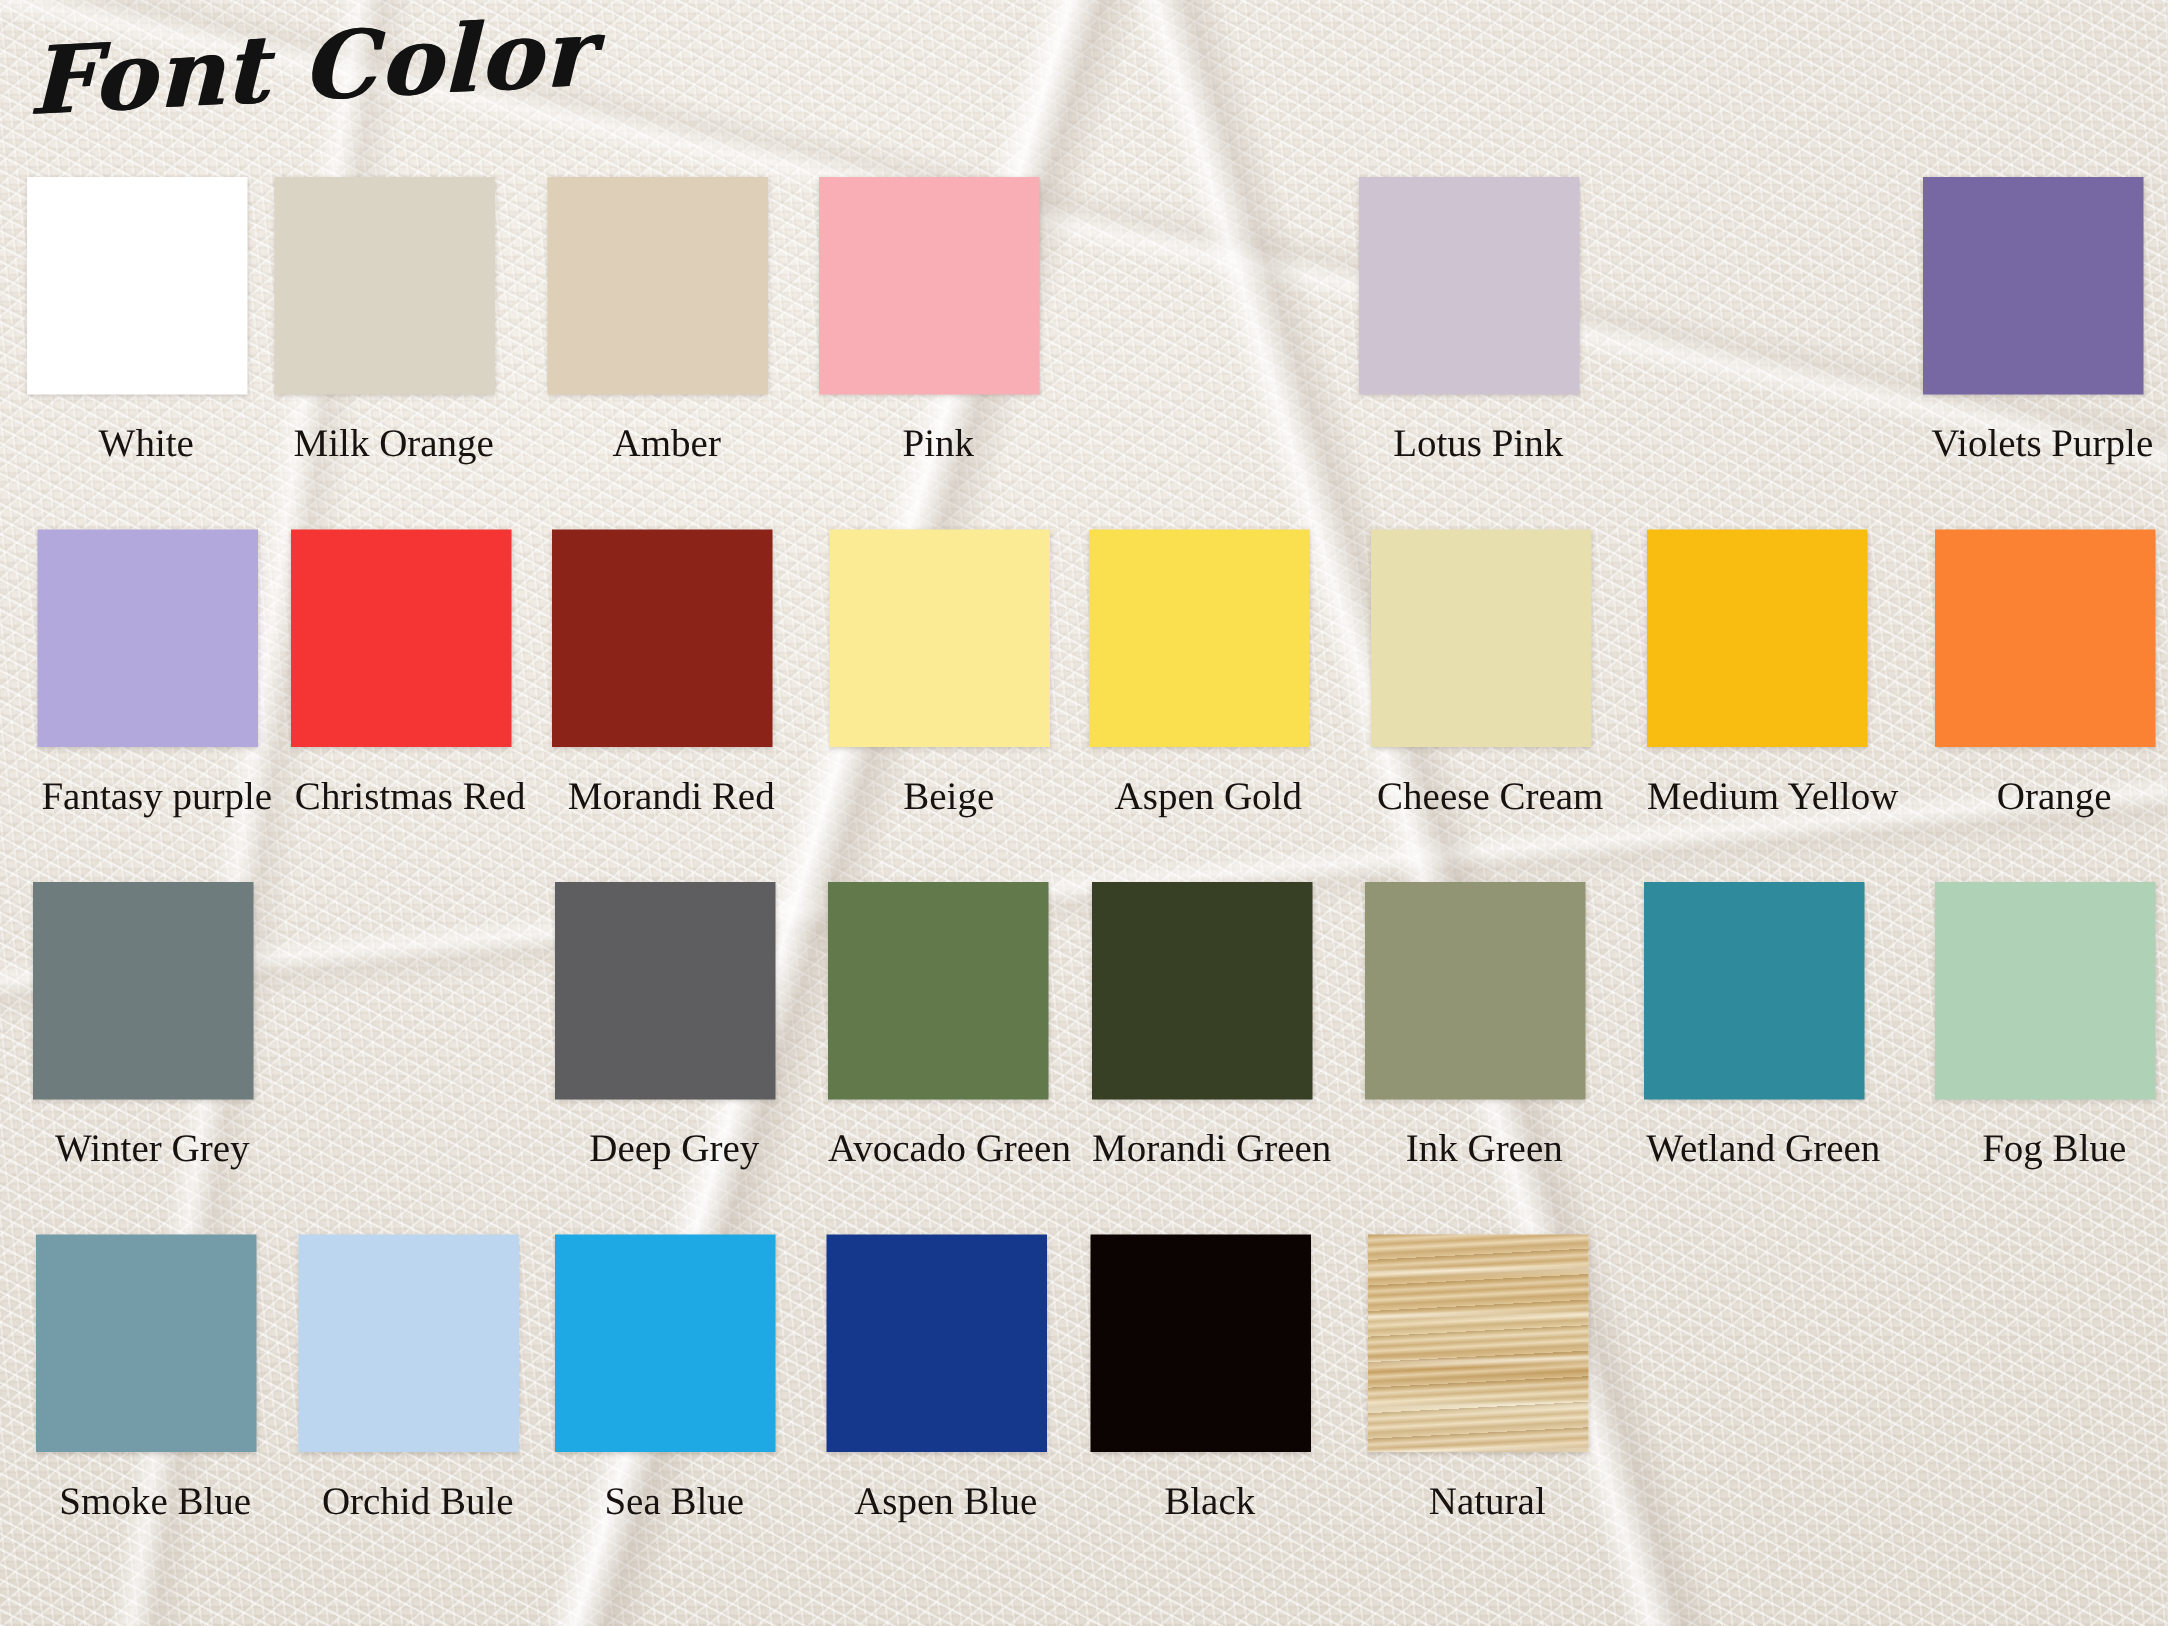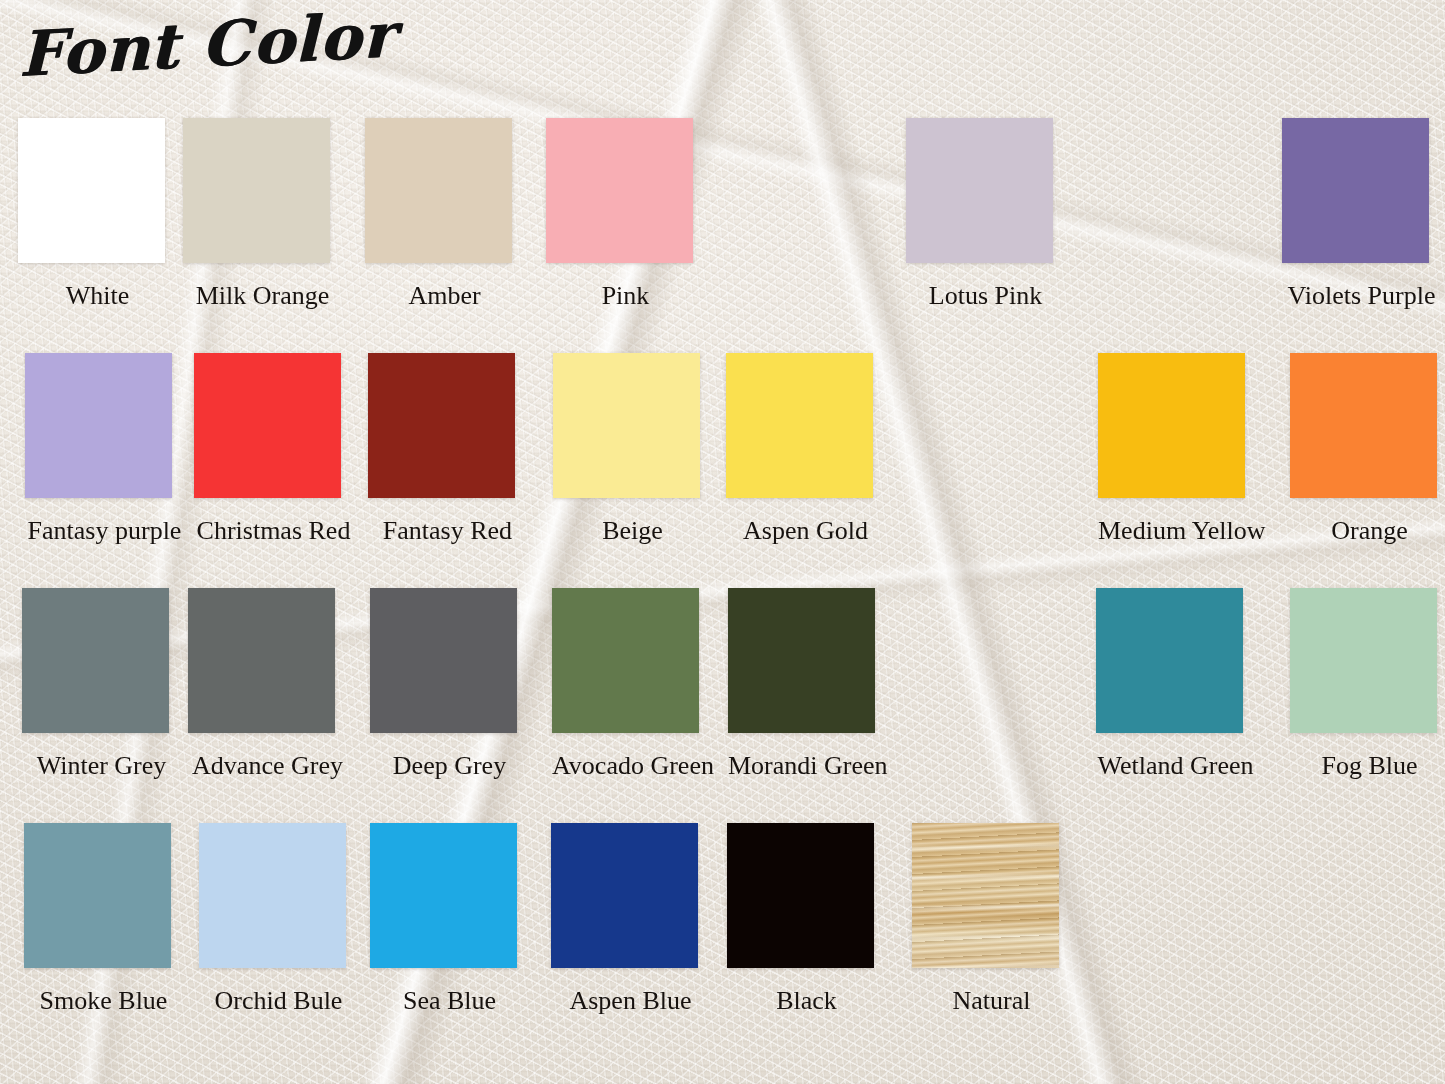--- a/index.html
+++ b/index.html
@@ -144,60 +144,64 @@
       <div class="cell" style="left: 25px;">
         <div class="swatch" style="background: rgb(179, 168, 220);"></div>
         <span class="label">Fantasy purple</span>
       </div>
       <div class="cell" style="left: 194px;">
         <div class="swatch" style="background: rgb(245, 52, 52);"></div>
         <span class="label">Christmas Red</span>
       </div>
       <div class="cell" style="left: 368px;">
         <div class="swatch" style="background: rgb(140, 35, 24);"></div>
-        <span class="label">Fantasy Red</span>
+        <span class="label">Morandi Red</span>
       </div>
       <div class="cell" style="left: 553px;">
         <div class="swatch" style="background: rgb(250, 235, 148);"></div>
         <span class="label">Beige</span>
       </div>
       <div class="cell" style="left: 726px;">
         <div class="swatch" style="background: rgb(250, 224, 79);"></div>
         <span class="label">Aspen Gold</span>
       </div>
+      <div class="cell" style="left: 914px;">
+        <div class="swatch" style="background: rgb(232, 223, 175);"></div>
+        <span class="label">Cheese Cream</span>
+      </div>
       <div class="cell" style="left: 1098px;">
         <div class="swatch" style="background: rgb(248, 189, 16);"></div>
         <span class="label">Medium Yellow</span>
       </div>
       <div class="cell" style="left: 1290px;">
         <div class="swatch" style="background: rgb(250, 130, 50);"></div>
         <span class="label">Orange</span>
       </div>
     </div>
     <div class="row">
       <div class="cell" style="left: 22px;">
         <div class="swatch" style="background: rgb(110, 124, 126);"></div>
         <span class="label">Winter Grey</span>
       </div>
-      <div class="cell" style="left: 188px;">
-        <div class="swatch" style="background: rgb(100, 104, 103);"></div>
-        <span class="label">Advance Grey</span>
-      </div>
       <div class="cell" style="left: 370px;">
         <div class="swatch" style="background: rgb(94, 94, 97);"></div>
         <span class="label">Deep Grey</span>
       </div>
       <div class="cell" style="left: 552px;">
         <div class="swatch" style="background: rgb(98, 121, 76);"></div>
         <span class="label">Avocado Green</span>
       </div>
       <div class="cell" style="left: 728px;">
         <div class="swatch" style="background: rgb(55, 64, 36);"></div>
         <span class="label">Morandi Green</span>
       </div>
+      <div class="cell" style="left: 910px;">
+        <div class="swatch" style="background: rgb(146, 149, 116);"></div>
+        <span class="label">Ink Green</span>
+      </div>
       <div class="cell" style="left: 1096px;">
         <div class="swatch" style="background: rgb(47, 138, 155);"></div>
         <span class="label">Wetland Green</span>
       </div>
       <div class="cell" style="left: 1290px;">
         <div class="swatch" style="background: rgb(175, 210, 183);"></div>
         <span class="label">Fog Blue</span>
       </div>
     </div>
     <div class="row">

